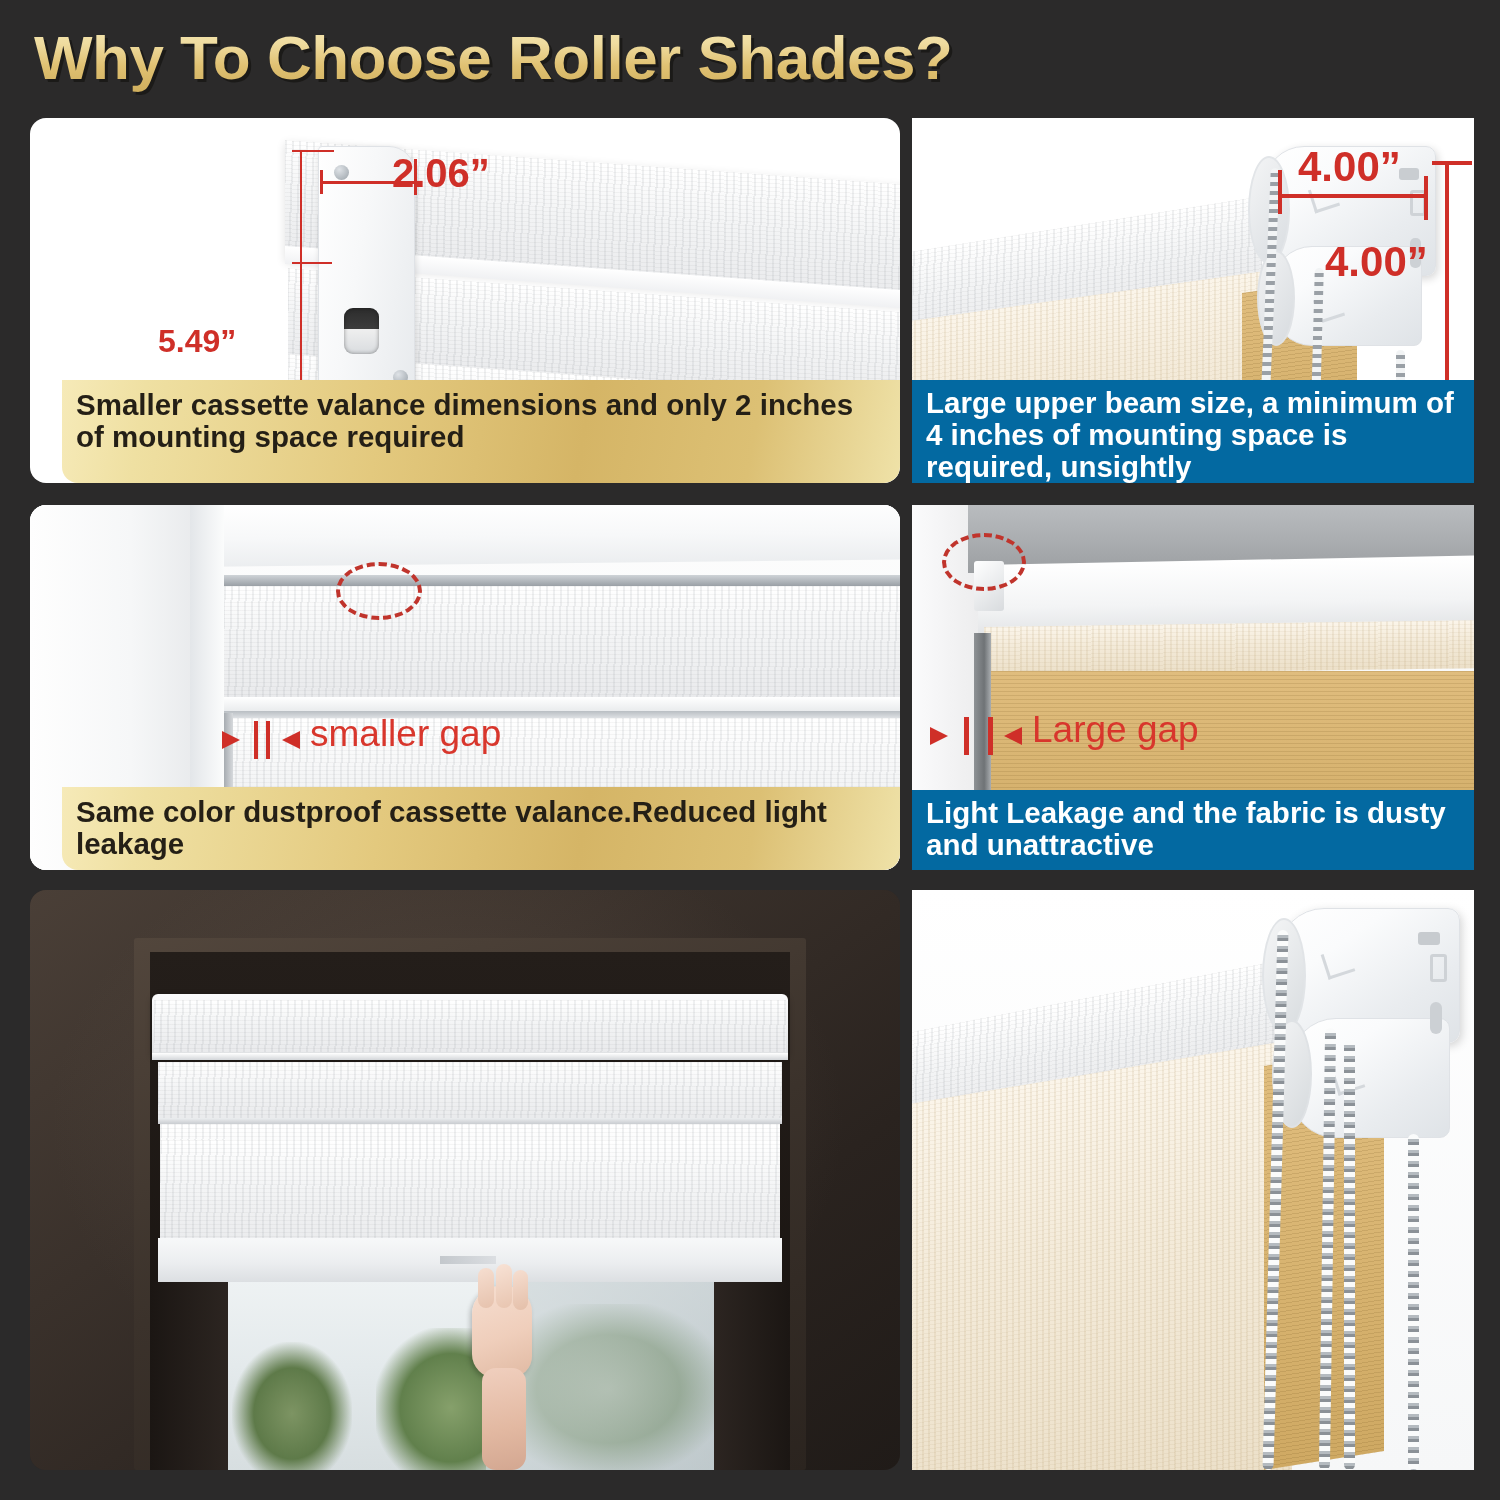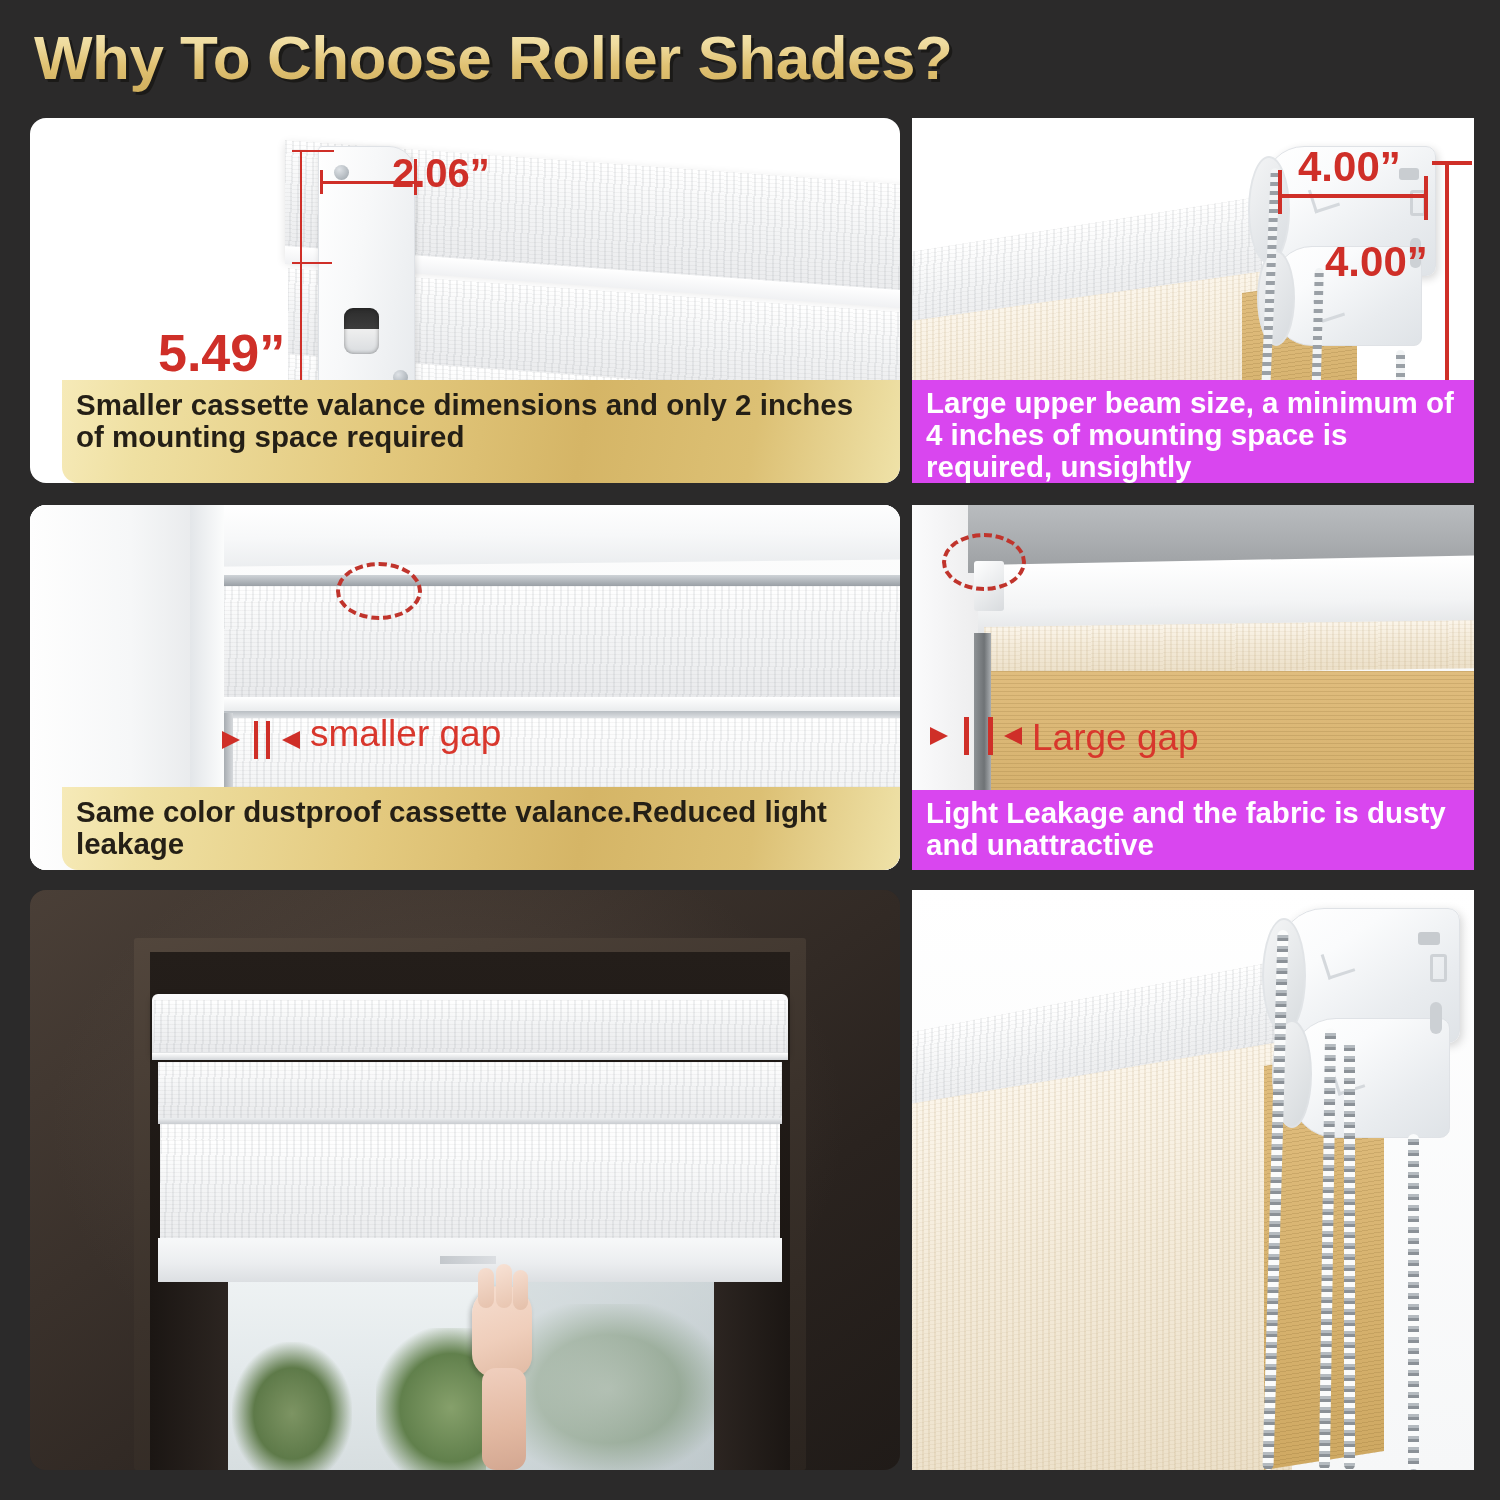--- a/index.html
+++ b/index.html
@@ -58,21 +58,21 @@
     line-height:1.08;
     z-index:40;
   }
   .cap.gold{
     background:linear-gradient(100deg,#f4e5ad 0%,#eedd9c 12%,#e0c478 42%,#d3b163 66%,#dfc membro 100%);
     background:linear-gradient(100deg,#f6eab8 0%,#efe0a2 10%,#e3c97e 38%,#d5b566 62%,#dcc074 82%,#efe2a8 100%);
     color:#241f16;
   }
   .cap.gold.tall{ border-bottom-left-radius:16px; border-bottom-right-radius:16px;margin-left:32px; }
   .cap.gray{
-    background:#d946ef;
+    background:#0369a1;
     color:#ffffff;
     padding:7px 14px 9px 14px;
   }
 
   
   .fab-white{
     background:
       repeating-linear-gradient(180deg, rgba(0,0,0,0.035) 0px, rgba(0,0,0,0.035) 1px, rgba(255,255,255,0) 1px, rgba(255,255,255,0) 4px),
       repeating-linear-gradient(92deg, rgba(170,175,180,0.18) 0px, rgba(170,175,180,0.18) 2px, rgba(255,255,255,0) 2px, rgba(255,255,255,0) 7px),
       linear-gradient(180deg,#ffffff 0%,#f3f4f5 45%,#e9eaec 100%);
@@ -158,21 +158,21 @@
                 background:radial-gradient(circle at 35% 30%,#dfe3e7,#99a1a8);"></div>
 
     <div style="position:absolute; left:317px; top:315px; width:34px; height:34px; border-radius:8px;
                 background:linear-gradient(180deg,#ffffff,#dfe3e7); border:1px solid #d7dbdf;"></div>
 
     <div class="rline" style="left:268px; top:146px; width:0px; height:0px;"></div>
     <div class="rline" style="left:270px; top:144px; width:2px; height:192px;"></div>
     <div class="rline" style="left:262px; top:144px; width:40px; height:2px;"></div>
     <div class="rline" style="left:262px; top:334px; width:40px; height:2px;"></div>
     <div class="rline" style="left:270px; top:144px; width:2px; height:30px;"></div>
-    <div class="dimtext" style="left:128px; top:205px; font-size:52px;">5.49”</div>
+    <div class="dimtext" style="left:128px; top:205px; font-size:32px;">5.49”</div>
     <div class="rline" style="left:270px; top:32px; width:2px; height:304px;"></div>
     <div class="rline" style="left:262px; top:32px; width:42px; height:2px;"></div>
 
     <div class="rline" style="left:290px; top:63px; width:97px; height:3px;"></div>
     <div class="rline" style="left:290px; top:52px; width:3px; height:24px;"></div>
     <div class="rline" style="left:384px; top:41px; width:3px; height:36px;"></div>
     <div class="dimtext" style="left:362px; top:33px; font-size:40px;">2.06”</div>
   </div>
 
   <div class="cap gold tall" style="height:103px;">Smaller cassette valance dimensions and only 2 inches of mounting space required</div>
@@ -302,21 +302,21 @@
                 background:linear-gradient(140deg,#ffffff,#d8dbde); border-radius:3px;"></div>
 
     <div class="dashed-ell" style="left:30px; top:28px; width:84px; height:58px;"></div>
   </div>
 
   <div style="position:absolute; left:0; top:0; width:100%; height:100%; z-index:33;">
     <div class="arrowR" style="left:18px; top:222px;"></div>
     <div class="tick" style="left:52px; top:212px; width:5px; height:38px;"></div>
     <div class="tick" style="left:76px; top:212px; width:5px; height:38px;"></div>
     <div class="arrowL" style="left:92px; top:222px;"></div>
-    <div class="gaptext" style="left:120px; top:212px; font-size:37px;">Large gap</div>
+    <div class="gaptext" style="left:120px; top:204px; font-size:37px;">Large gap</div>
   </div>
 
   <div class="cap gray" style="height:80px;">Light Leakage and the fabric is dusty and unattractive</div>
 </div>
 
 <div class="panel left" style="left:30px; top:890px; width:870px; height:580px; background:#2f2823;">
 
   <div class="photo" style="background:linear-gradient(145deg,#4a3f37 0%,#3a312b 35%,#2a231f 70%,#201b18 100%);">
 
     <div style="position:absolute; inset:0;

